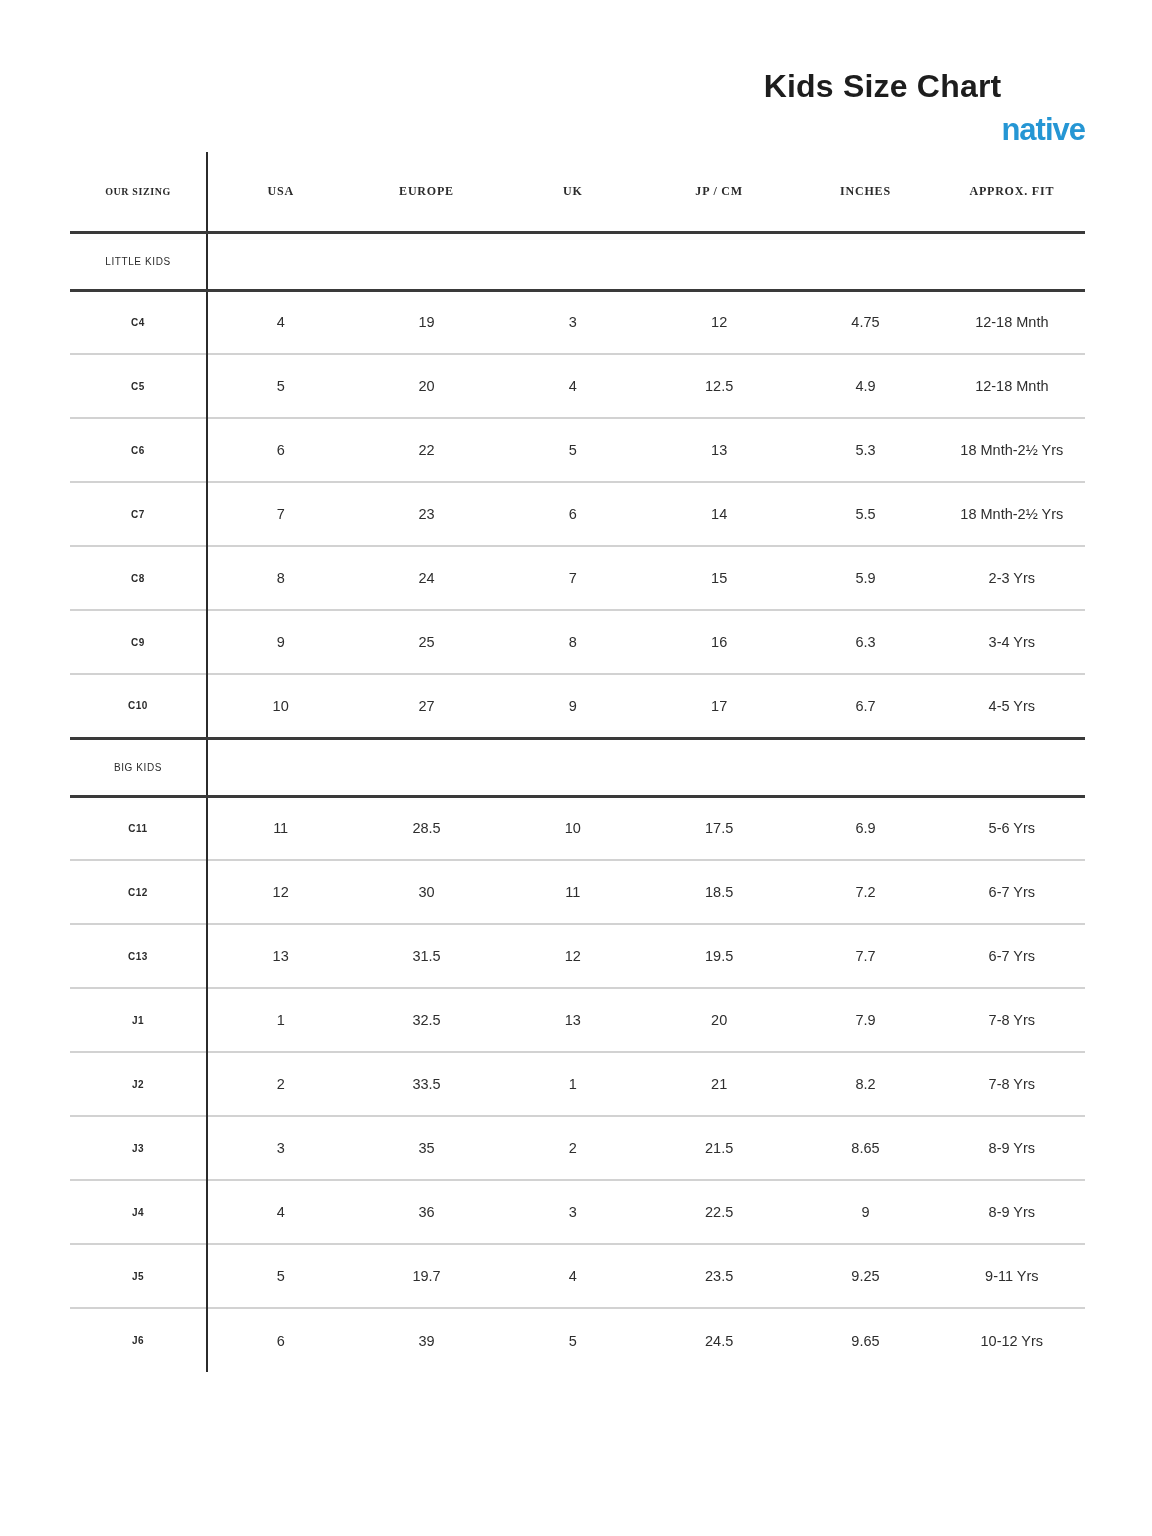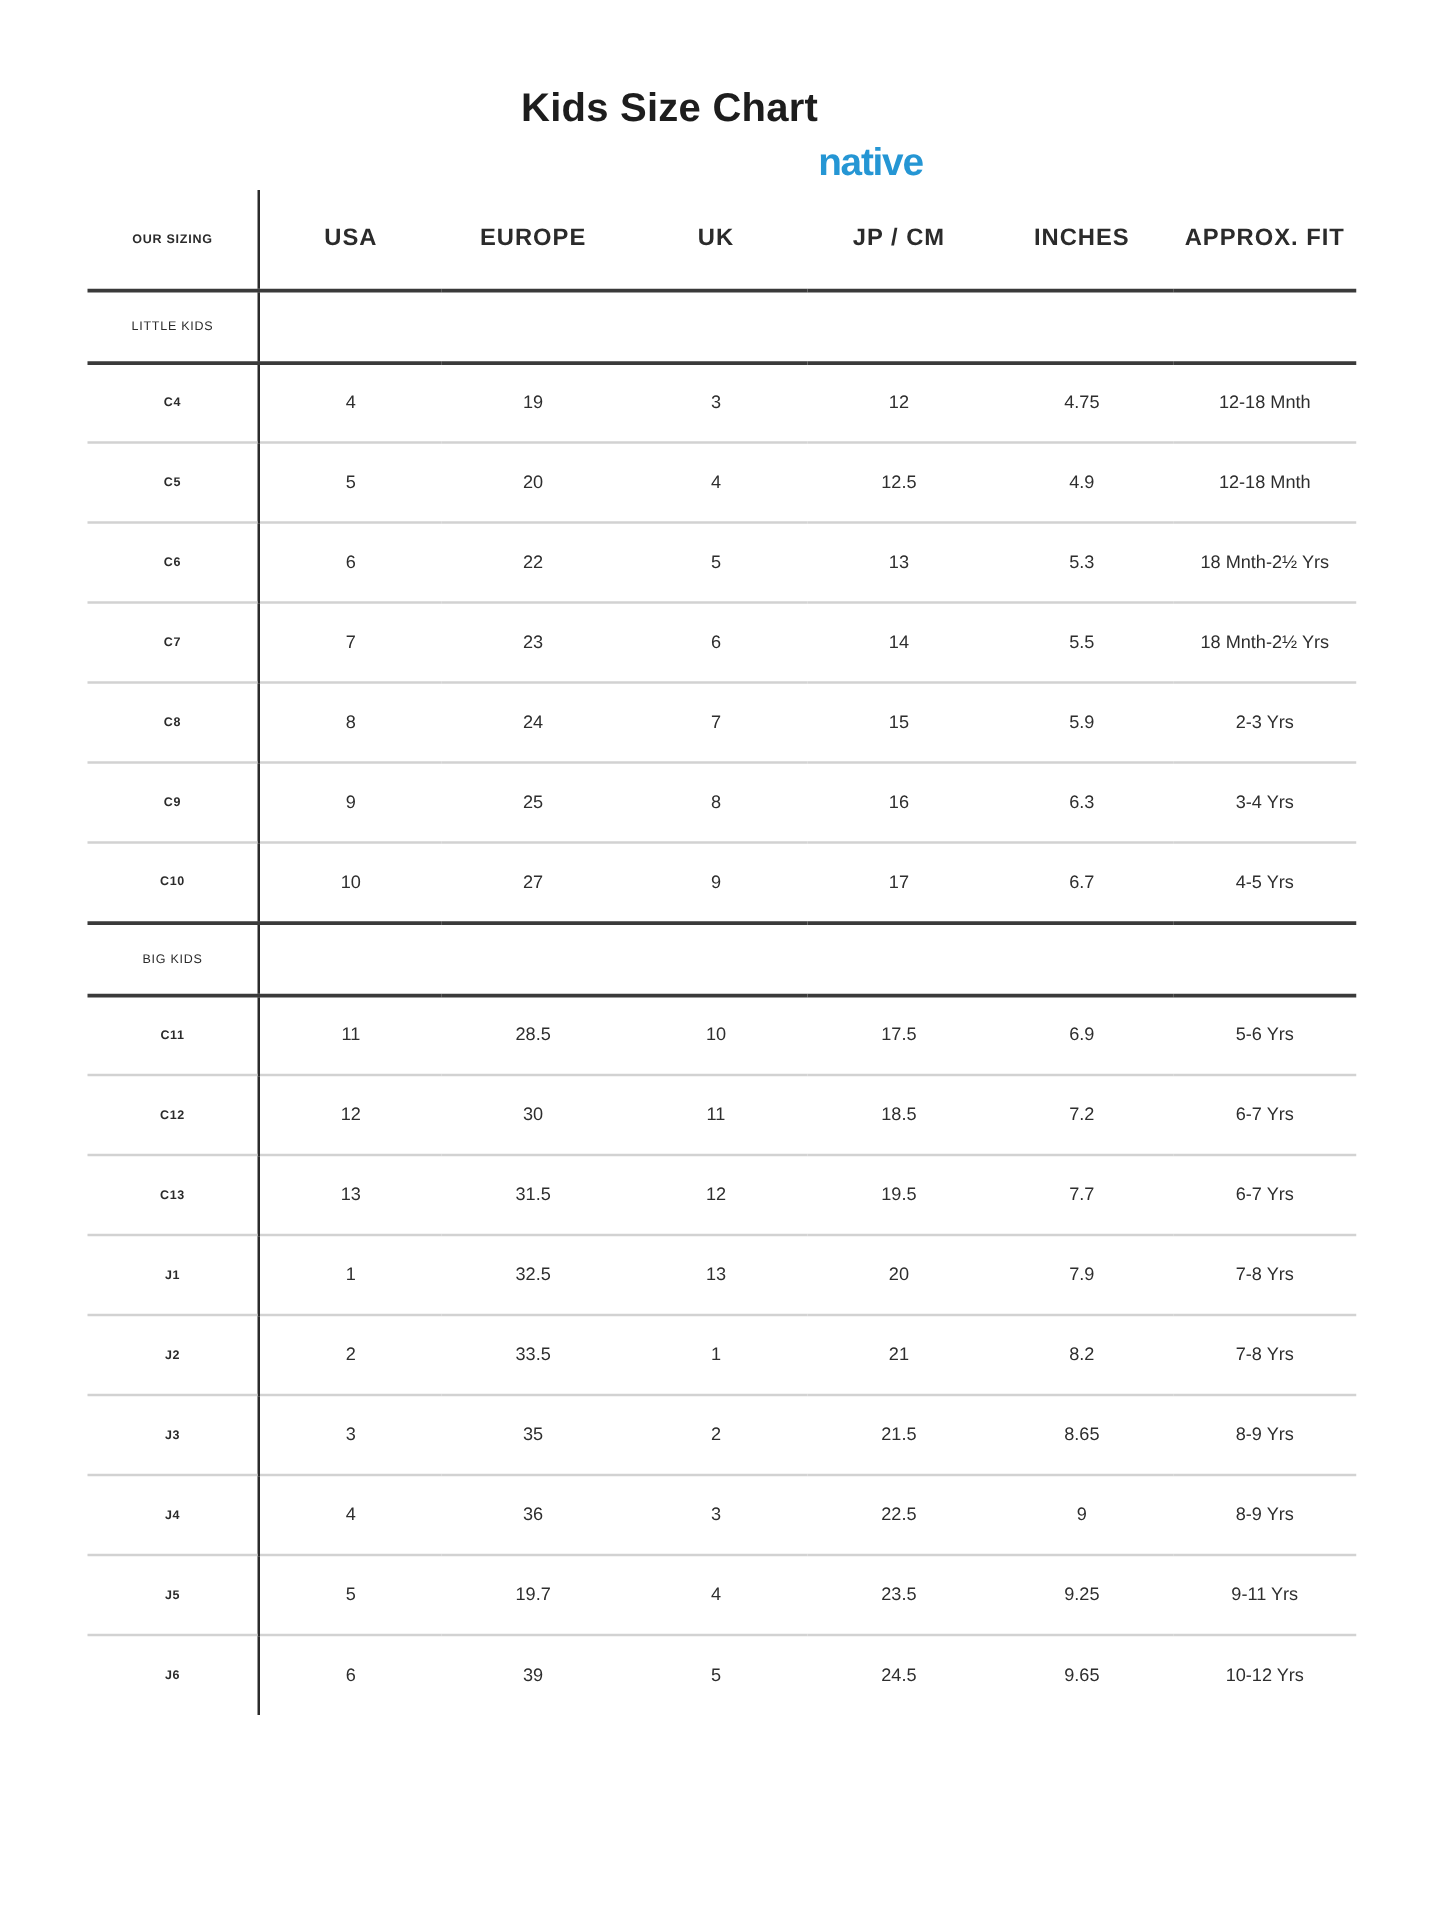--- a/index.html
+++ b/index.html
@@ -13,21 +13,21 @@
     height: 1536px;
     font-family: "Liberation Sans", sans-serif;
     color: #2e2e2e;
     overflow: hidden;
   }
   .page {
     padding: 70px 67px 0 70px;
   }
   .masthead {
     display: flex;
-    justify-content: center;
+    justify-content: flex-end;
     align-items: flex-start;
     height: 45px;
   }
   .page-title {
     margin: 0;
     font-size: 32px;
     line-height: 1.05;
     font-weight: 600;
     letter-spacing: 0.2px;
     color: #1d1d1d;
@@ -52,23 +52,24 @@
     vertical-align: middle;
     white-space: nowrap;
   }
   
   .size-chart tr > *:first-child {
     border-right: 2px solid #2b2b2b;
   }
   .size-chart thead tr {
     height: 80px;
     border-bottom: 3px solid #3a3a3a;
+    font-family: Liberation Serif, serif;
   }
   .size-chart thead th {
-    font-size: 19px;
+    font-size: 12px;
     font-weight: 700;
     letter-spacing: 0.8px;
     color: #2b2b2b;
   }
   .size-chart thead th.our-sizing {
     font-size: 10px;
     letter-spacing: 0.6px;
   }
   .size-chart tr.section-row {
     height: 58px;

